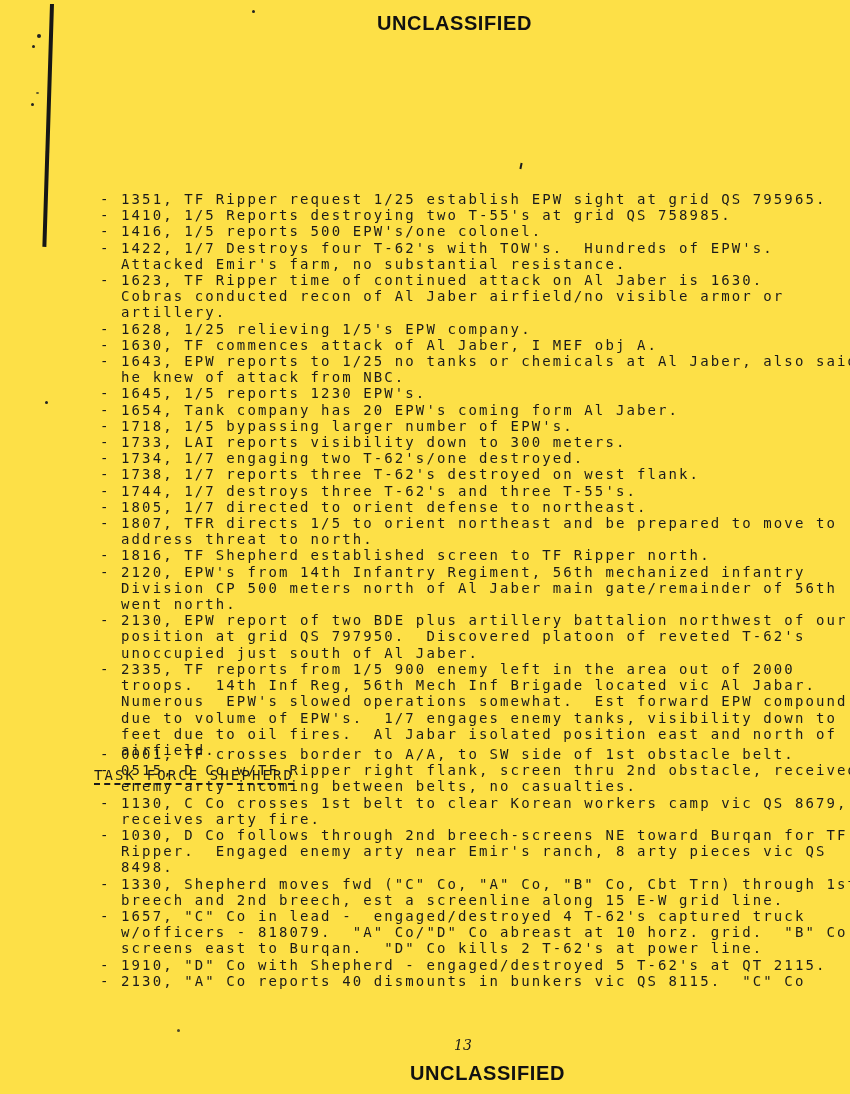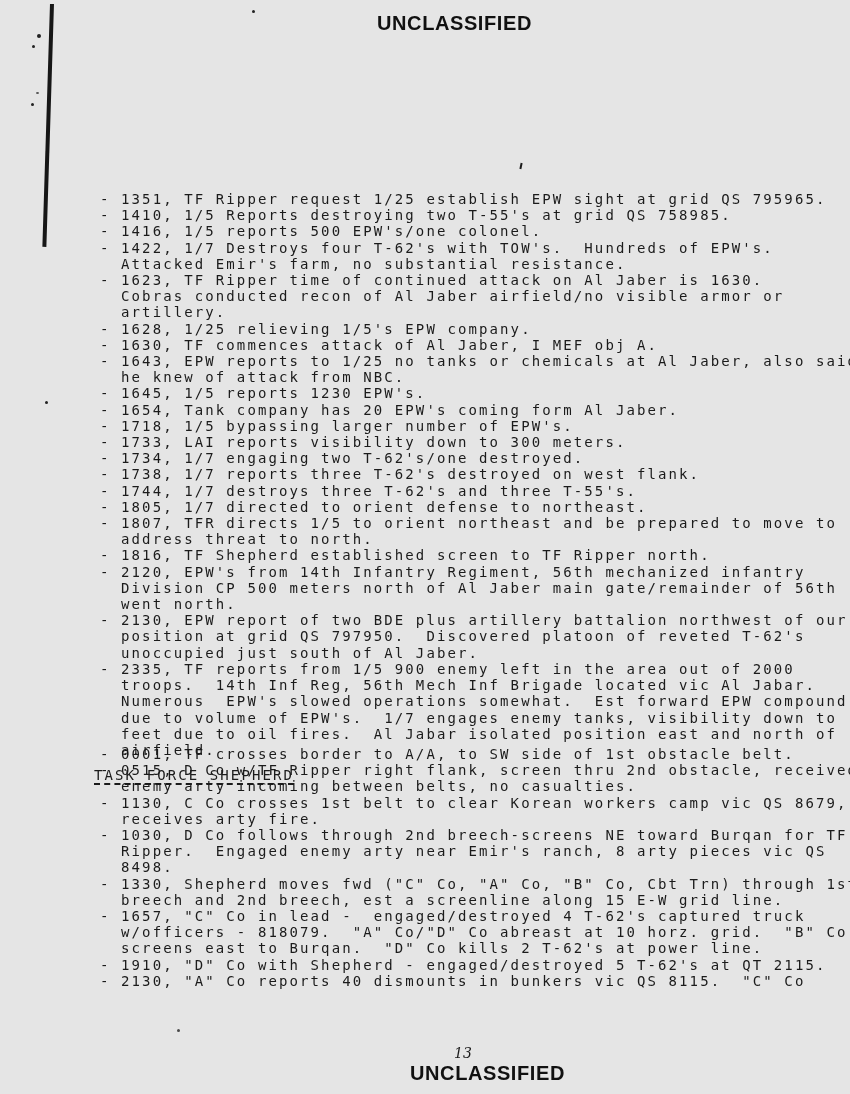--- a/index.html
+++ b/index.html
@@ -1,20 +1,20 @@
 <!DOCTYPE html>
 <html><head>
 <meta charset="utf-8">
 <style>
   html, body { margin: 0; padding: 0; background: #ffffff; }
   .page {
     position: relative;
     width: 850px;
     height: 1094px;
-    background: #e5e5e5;
+    background: #fde047;
     overflow: hidden;
     font-family: "DejaVu Sans Mono", monospace;
   }
   .classification {
     position: absolute;
     font-family: "Liberation Sans", sans-serif;
     font-weight: bold;
     font-size: 20px;
     letter-spacing: 0.6px;
     color: #111111;
@@ -49,21 +49,20 @@
     padding-bottom: 0px;
   }
   .page-number {
     position: absolute;
     left: 454px;
     top: 1037px;
     font-family: "DejaVu Serif", serif;
     font-style: italic;
     font-size: 14px;
     color: #1b1b1b;
-    margin-top: 8px;
   }
   .margin-line {
     position: absolute;
     left: 50px;
     top: 4px;
     width: 4px;
     height: 243px;
     background: #161616;
     transform-origin: top center;
     transform: rotate(1.8deg);

